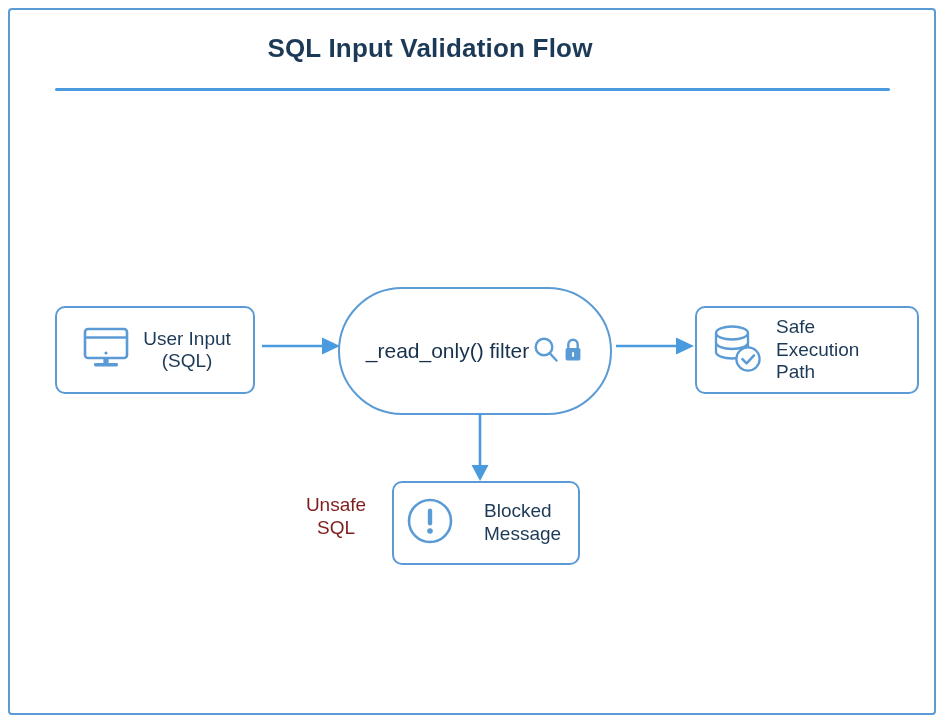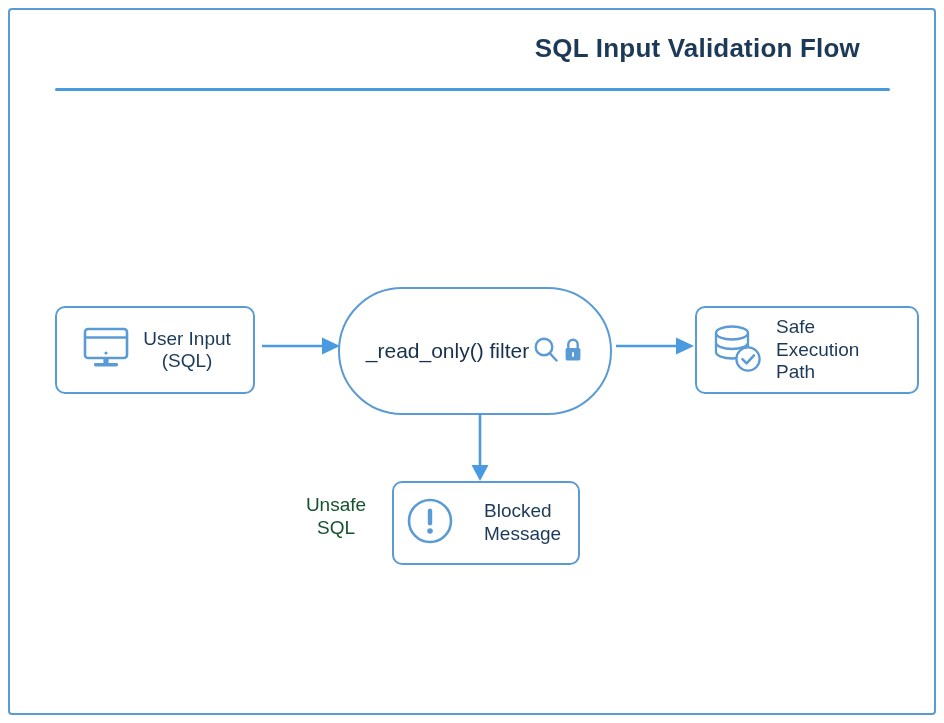--- a/index.html
+++ b/index.html
@@ -33,21 +33,21 @@
     border-radius: 4px;
     background: #ffffff;
   }
 
   
   .title {
     position: absolute;
     left: 0;
     top: 33px;
     width: 860px;
-    text-align: right;
+    text-align: center;
     font-size: 26px;
     font-weight: bold;
     color: #1c3a57;
     letter-spacing: 0.2px;
   }
   .title-rule {
     position: absolute;
     left: 55px;
     top: 88px;
     width: 835px;
@@ -128,21 +128,21 @@
   }
 
   
   #caption-unsafe-sql {
     position: absolute;
     left: 281px;
     top: 494px;
     width: 110px;
     text-align: center;
     font-size: 19px;
-    color: #14532d;
+    color: #7f1d1d;
     line-height: 1.2;
     white-space: pre-line;
   }
 
   
   #node-safe-exec {
     left: 695px;
     top: 306px;
     width: 224px;
     height: 88px;

